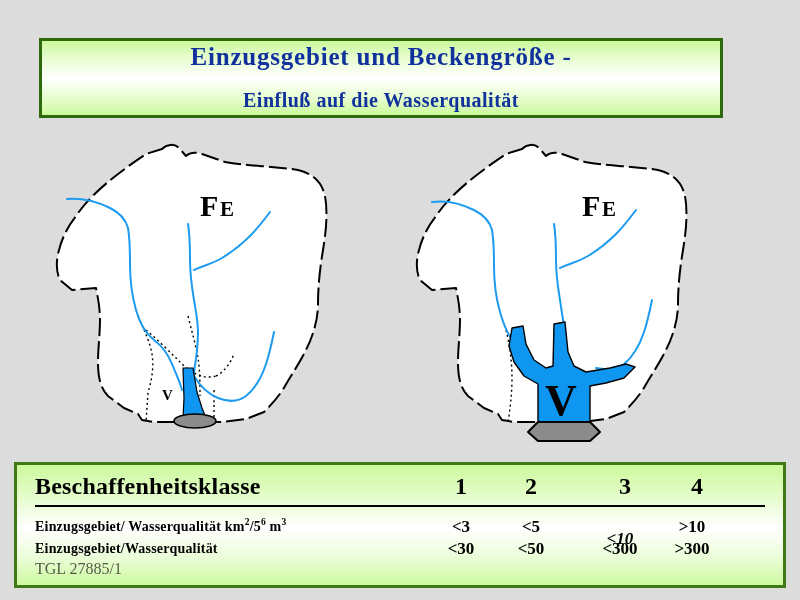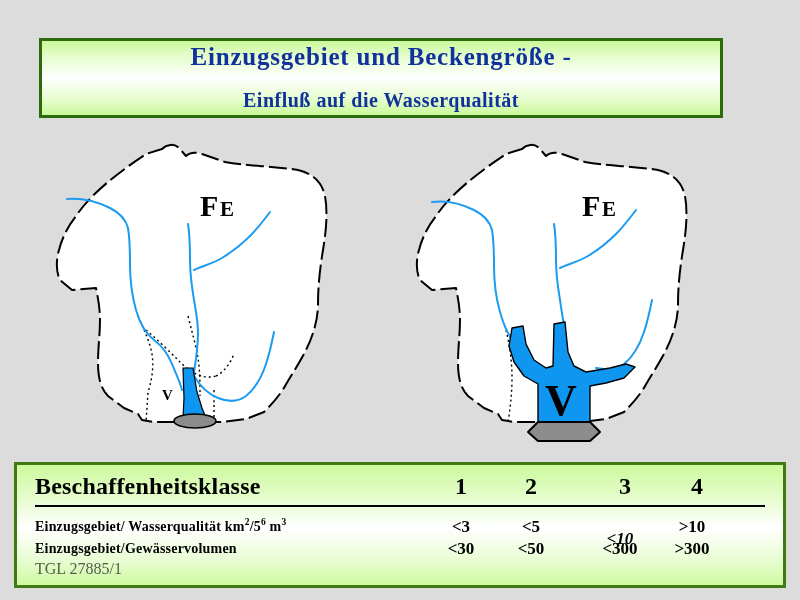--- a/index.html
+++ b/index.html
@@ -282,21 +282,21 @@
       <div class="tbl-col-head" style="left:660px;">4</div>
 
       <div id="hrule"></div>
 
       <div class="tbl-row-label" style="top:52px;"><span>Einzugsgebiet/ Wasserqualität km</span><sup>2</sup><span>/5</span><sup>6</sup><span> m</span><sup>3</sup></div>
       <div class="tbl-cell" style="left:414px; top:52px;">&lt;3</div>
       <div class="tbl-cell" style="left:484px; top:52px;">&lt;5</div>
       <div class="tbl-cell" style="left:573px; top:64px;font-style:italic;">&lt;10</div>
       <div class="tbl-cell" style="left:645px; top:52px;">&gt;10</div>
 
-      <div class="tbl-row-label" style="top:76px;"><span>Einzugsgebiet/Gewässervolumen</span></div>
+      <div class="tbl-row-label" style="top:76px;"><span>Einzugsgebiet/Wasserqualität</span></div>
       <div class="tbl-cell" style="left:414px; top:74px;">&lt;30</div>
       <div class="tbl-cell" style="left:484px; top:74px;">&lt;50</div>
       <div class="tbl-cell" style="left:573px; top:74px;">&lt;300</div>
       <div class="tbl-cell" style="left:645px; top:74px;">&gt;300</div>
 
       <div id="tbl-source">TGL 27885/1</div>
     </div>
   </div>
 
 </div>

